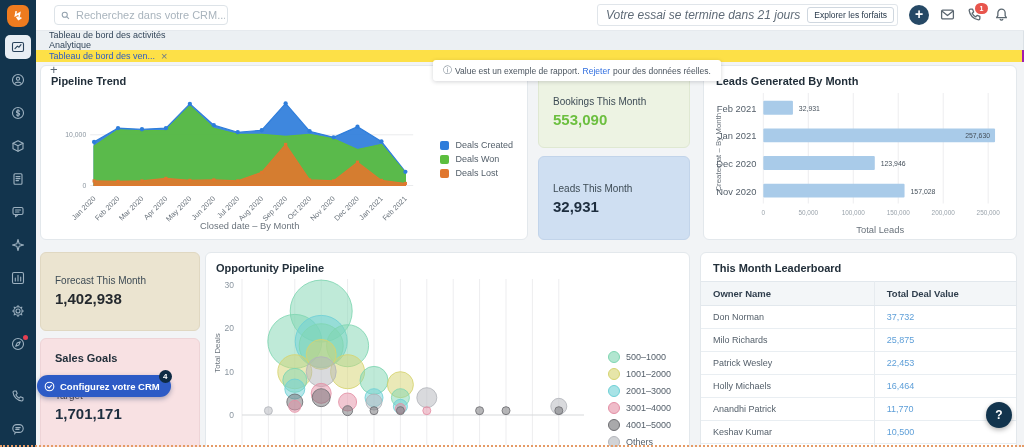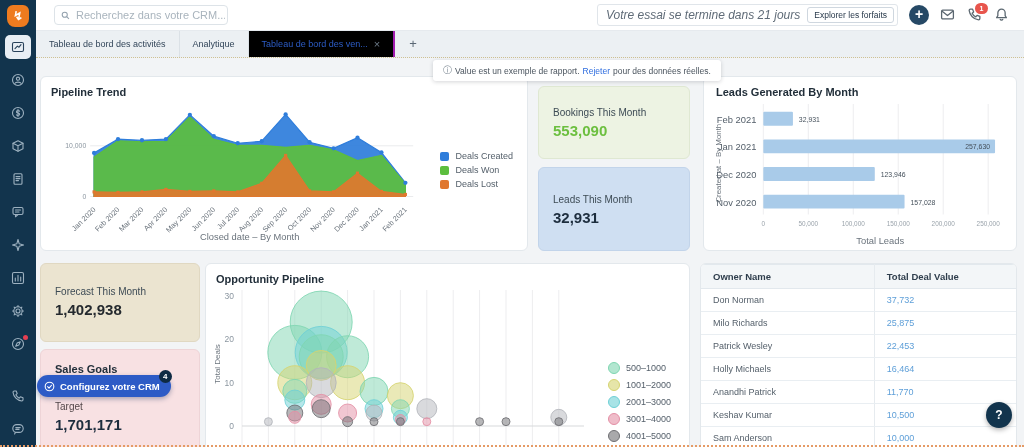--- a/index.html
+++ b/index.html
@@ -21,28 +21,28 @@
   .search input::placeholder{color:#a9b4bd;}
   .top-right{margin-left:auto;display:flex;align-items:center;gap:11px;padding-right:14px;}
   .trial{display:flex;align-items:center;border:1px solid #e0e5ea;border-radius:3px;padding:2px 3px 2px 8px;gap:7px;background:#fff;}
   .trial-text{font-size:12px;font-style:italic;color:#5f6b77;white-space:nowrap;}
   .trial-btn{font-size:8.5px;color:#27384a;background:#fff;border:1px solid #cfd7df;border-radius:3px;padding:2px 6px;white-space:nowrap;}
   .plus-btn{width:20px;height:20px;border-radius:50%;background:#264966;color:#fff;font-size:14px;line-height:18px;text-align:center;font-weight:bold;}
   .tb-ic{position:relative;width:16px;height:16px;color:#5b6770;}
   .tb-ic svg{width:15px;height:15px;stroke:currentColor;fill:none;stroke-width:1.2;stroke-linecap:round;stroke-linejoin:round;}
   .badge{position:absolute;top:-4px;right:-5px;min-width:11px;height:11px;border-radius:6px;background:#e8554d;color:#fff;font-size:7px;line-height:11px;text-align:center;font-weight:bold;padding:0 1px;}
   
-  .tabbar{position:absolute;left:36px;top:30px;width:988px;height:27px;background:#ecf0f3;display:flex;align-items:stretch;border-bottom:1px dotted #cfc193;z-index:14;}
+  .tabbar{position:absolute;left:36px;top:30px;width:988px;height:27px;background:#ecf0f3;display:flex;align-items:stretch;border-bottom:1px dotted #cfc193;z-index:14;flex-direction:column;}
   .tab{display:flex;align-items:center;padding:0 13px;font-size:9px;color:#33465a;border-right:1px solid #dbe1e6;gap:6px;}
-  .tab.active{background:#000000;color:#2c5cc5;border-right:2px solid #a21caf;}
+  .tab.active{background:#fde047;color:#2c5cc5;border-right:2px solid #a21caf;}
   .tab .close{color:#6d7b89;font-size:11px;}
   .tab-plus{display:flex;align-items:center;padding:0 14px;font-size:13px;color:#5a6774;}
   
   .content{position:absolute;left:36px;top:57px;width:988px;height:390px;}
-  .card{position:absolute;background:#fff;border:1px solid #e3e8ec;border-radius:6px;box-sizing:border-box;margin-top:11px;}
+  .card{position:absolute;background:#fff;border:1px solid #e3e8ec;border-radius:6px;box-sizing:border-box;}
   .card-title{font-size:11px;font-weight:bold;color:#222f3a;}
   .stat-title{font-size:10px;color:#3d4b55;}
   .stat-value{font-size:15px;font-weight:bold;color:#1d2d3e;margin-top:4px;}
   #card-pipeline{left:4px;top:8px;width:488px;height:175px;padding:9px 10px;overflow:hidden;}
   #card-bookings{left:502px;top:18px;width:152px;height:73px;background:#edf3e3;border-color:#dfe8d2;padding:20px 14px 0;}
   #card-bookings .stat-value{color:#6cbf3f;}
   #card-leads{left:502px;top:99px;width:152px;height:84px;background:#cfdff2;border-color:#c2d4ea;padding:26px 14px 0;}
   #card-leadsgen{left:667px;top:8px;width:314px;height:175px;padding:9px 8px;overflow:hidden;}
   #card-forecast{left:4px;top:195px;width:160px;height:79px;background:#ebe4d0;border-color:#e0d8c2;padding:22px 14px 0;}
   #card-forecast .stat-value{color:#24292e;}
@@ -423,20 +423,21 @@
             <span>4001–5000</span>
           </div>
           <div class="lg-item">
             <span class="sw round" style="background:#b3b5bb99;border:1px solid #b3b5bb"></span>
             <span>Others</span>
           </div>
         </div>
     </section>
 
     <section class="card" id="card-board">
+      <div class="card-title">This Month Leaderboard</div>
       <table class="board">
         <thead>
             <tr>
           <th>Owner Name</th>
           <th>Total Deal Value</th>
         </tr>
           </thead>
         <tbody id="board-body">
             <tr>
               <td>Don Norman</td>

